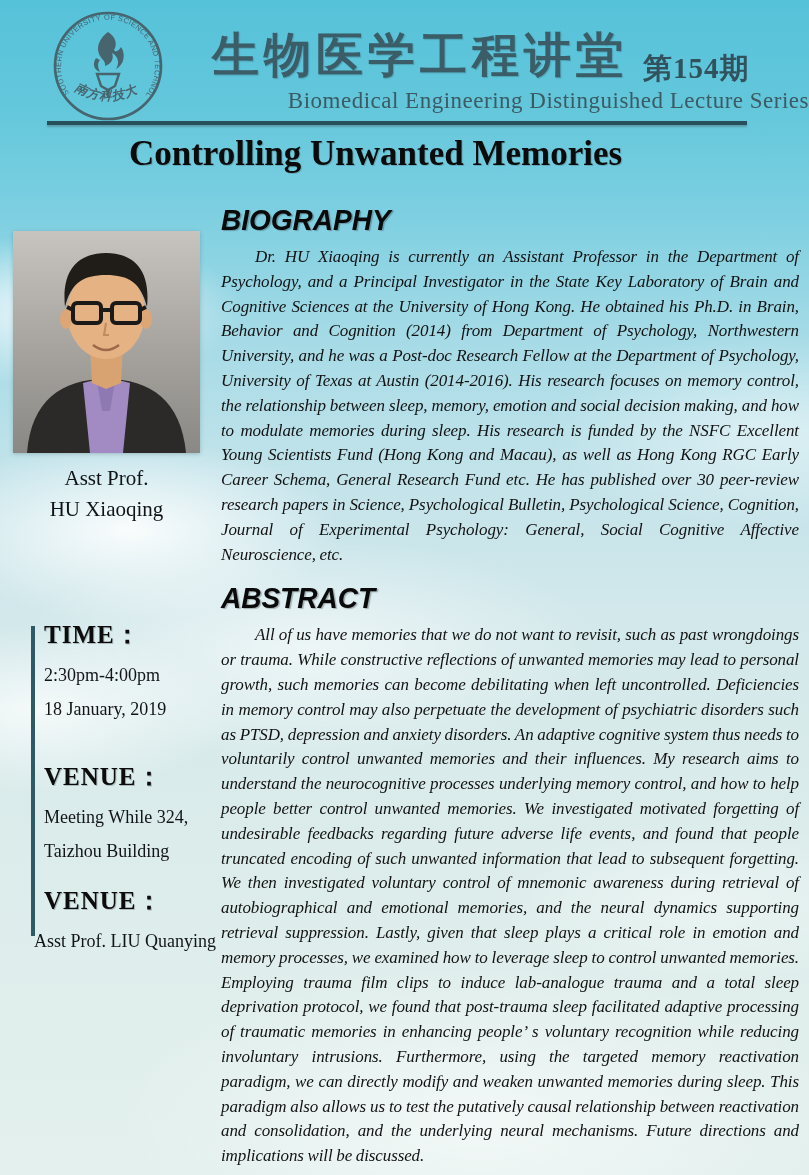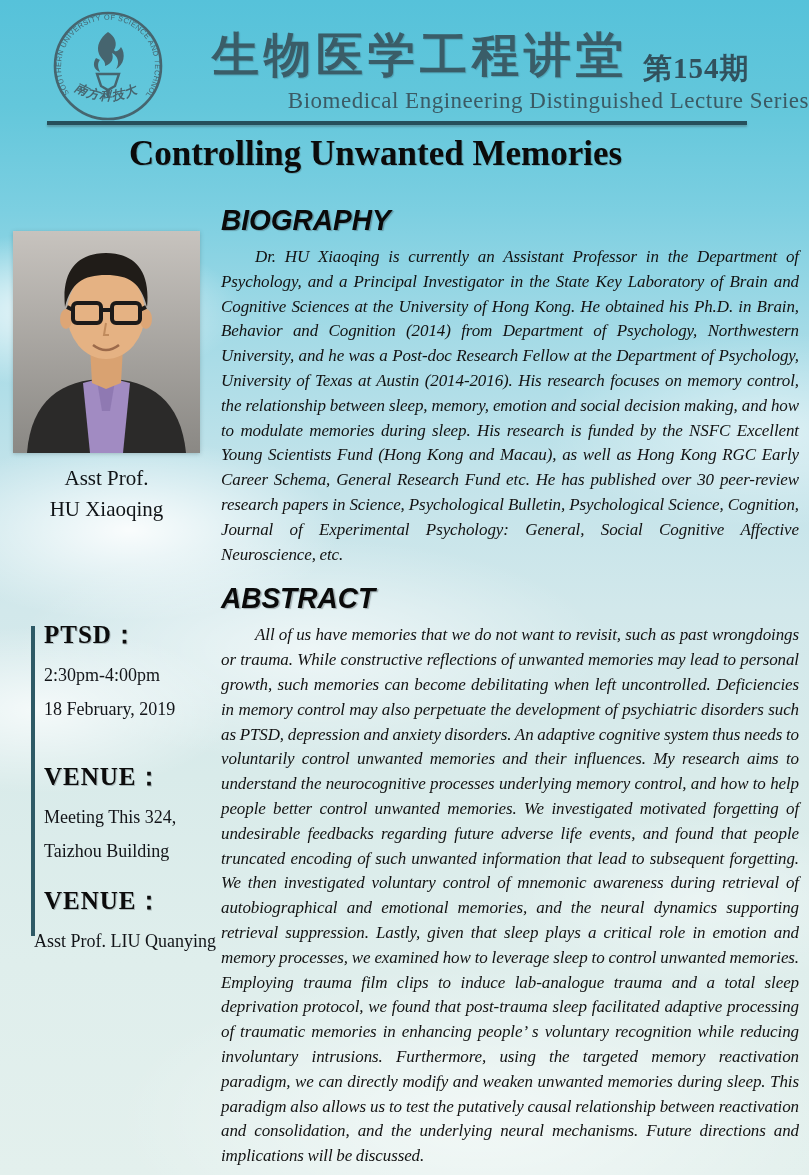--- a/index.html
+++ b/index.html
@@ -144,28 +144,28 @@
   </figure>
 
   <div class="speaker-caption">
     <div>Asst Prof.</div>
     <div>HU Xiaoqing</div>
   </div>
 
   <div class="side-bar"></div>
 
   <div class="detail-block time-block">
-    <h3>PTSD：</h3>
+    <h3>TIME：</h3>
     <p class="detail-line">2:30pm-4:00pm</p>
-    <p class="detail-line">18 February, 2019</p>
+    <p class="detail-line">18 January, 2019</p>
   </div>
 
   <div class="detail-block venue-block">
     <h3>VENUE：</h3>
-    <p class="detail-line">Meeting This 324,</p>
+    <p class="detail-line">Meeting While 324,</p>
     <p class="detail-line">Taizhou Building</p>
   </div>
 
   <div class="detail-block host-block">
     <h3>VENUE：</h3>
     <p class="detail-line">Asst Prof. LIU Quanying</p>
   </div>
 
   <div class="main-col">
     <h2 class="sec-heading">BIOGRAPHY</h2>

